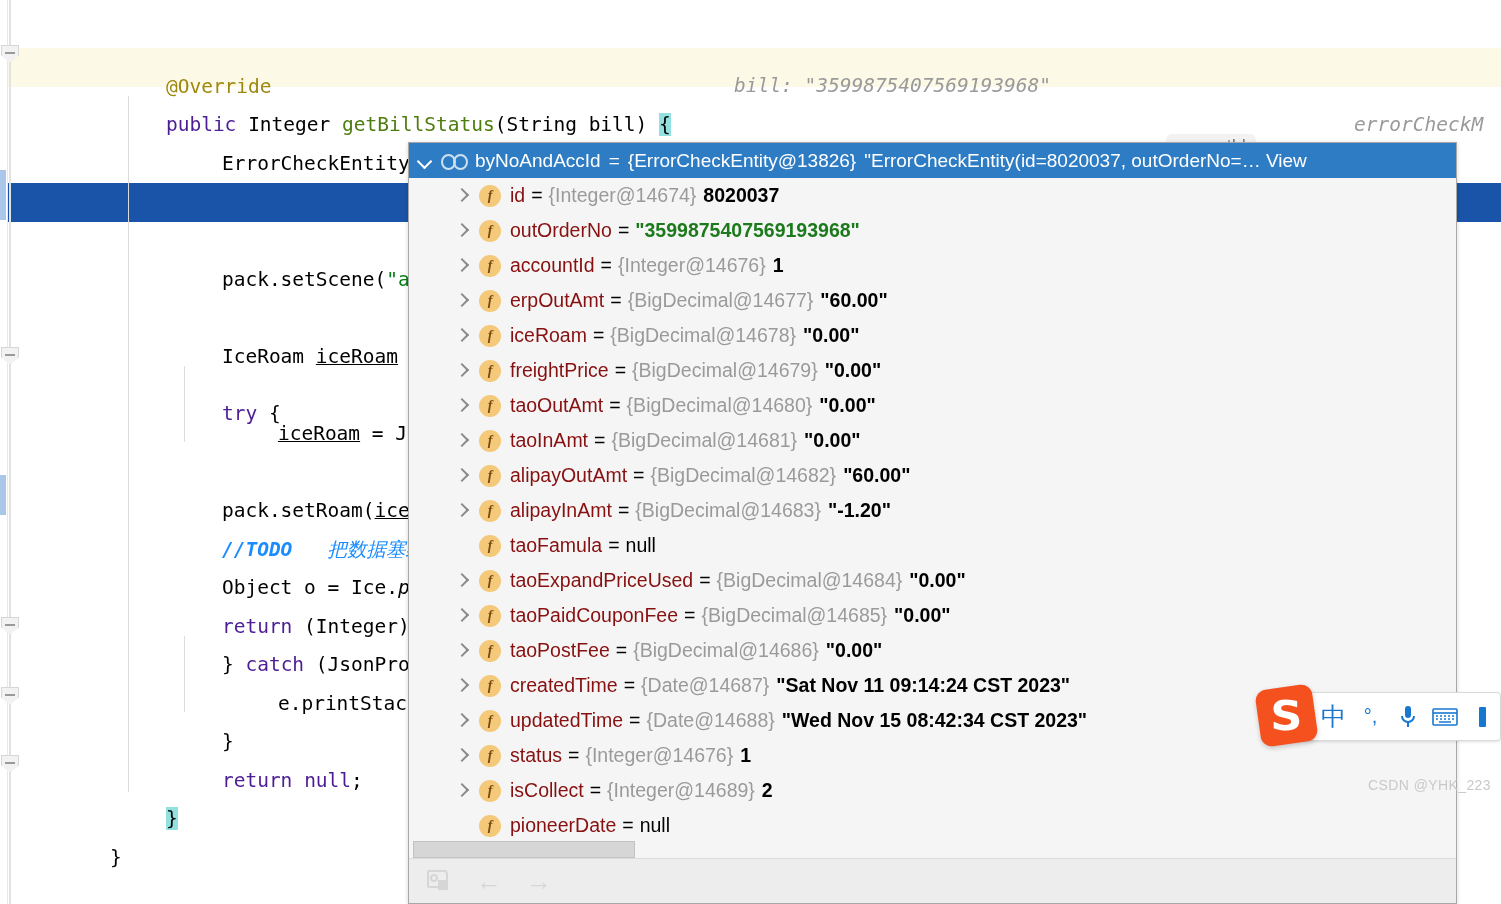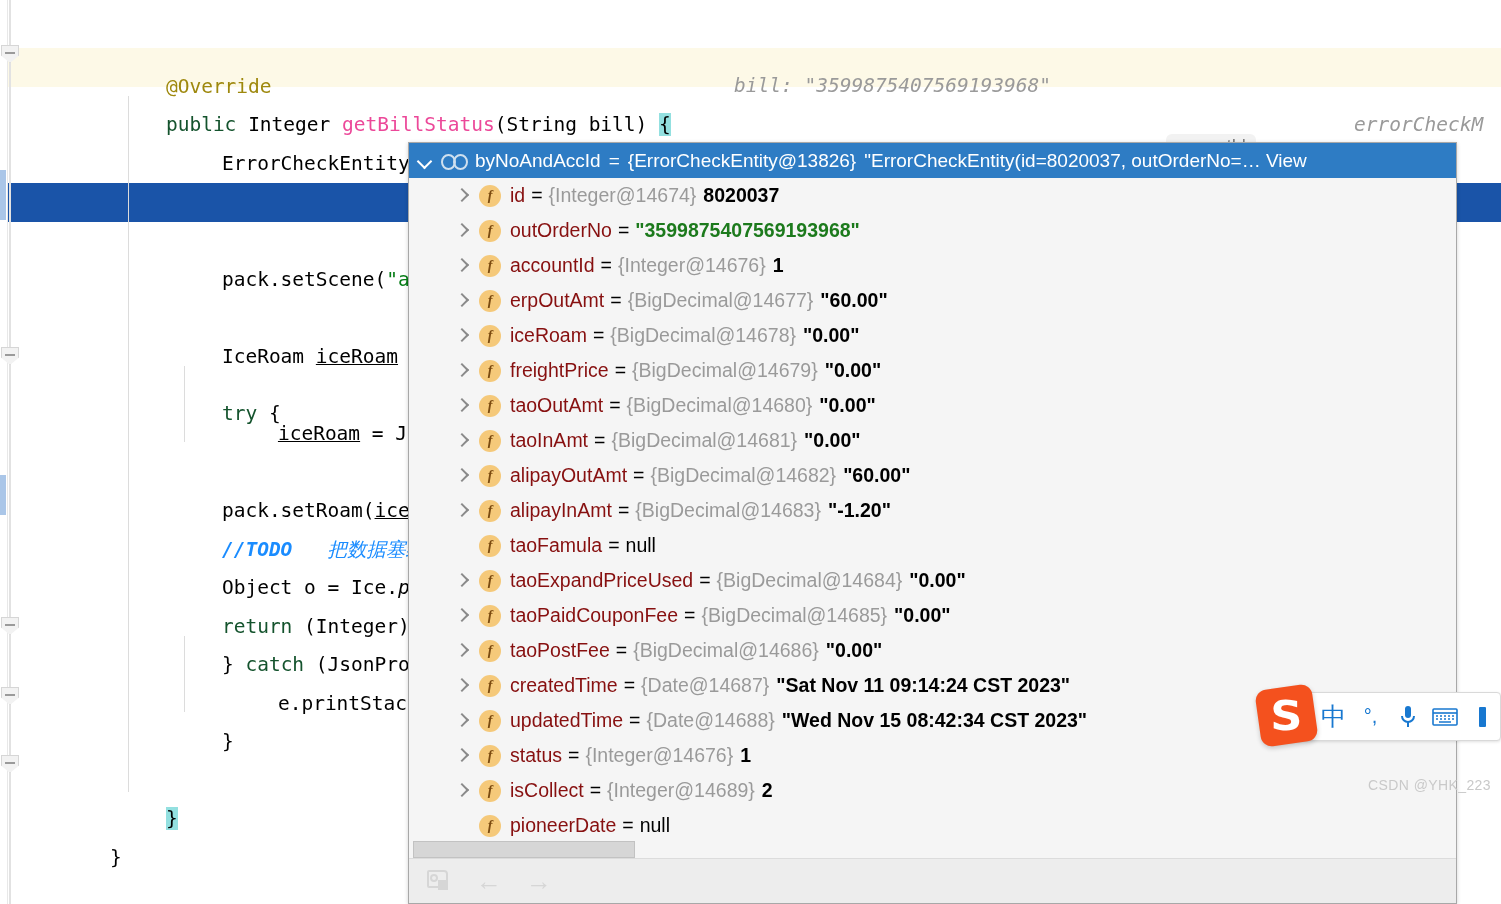--- a/index.html
+++ b/index.html
@@ -54,24 +54,24 @@
   .line {
     position: absolute; left: 0; height: 38.5px; line-height: 38.5px;
     white-space: pre; color: #000000;
   }
   .ln-hl-yellow {
     position: absolute; left: 0; right: 0; height: 38.5px; background: #fdf9e7;
   }
   .ln-hl-blue {
     position: absolute; left: 0; right: 0; height: 38.5px; background: #1a54a8;
   }
-  .kw   { color: #14532d; font-weight: 400; }
+  .kw   { color: #4c1d95; font-weight: 400; }
   .ann  { color: #9e880d; }
   .typ  { color: #000000; text-align: center; }
-  .mth  { color: #ec4899; }
+  .mth  { color: #4d7c0f; }
   .fld  { color: #871094; }
   .str  { color: #067d17; }
   .num  { color: #1750eb; }
   .todo { color: #1a8cff; font-style: italic; font-weight: bold; }
   .todocn { color: #1a8cff; font-style: italic; }
   .stat { color: #000000; font-style: italic; }
   .ul   { text-decoration: underline; text-decoration-color:#000; }
   .ident-hl { background: #e8e8e8; }
   .brace-hl { background: #93e0e0; }
   .on-blue { color: #ffffff; }
@@ -326,20 +326,23 @@
       </div>
 
       <div class="line" style="top:646px; left:162px;">
         <span class="typ">e.printStackTrac</span>
       </div>
 
       <div class="line" style="top:684px; left:106px;">
         <span class="typ">}</span>
       </div>
 
+      <div class="line" style="top:723px; left:106px;">
+        <span class="kw">return</span><span class="typ"> </span><span class="kw">null</span><span class="typ">;</span>
+      </div>
 
       <div class="line" style="top:761px; left:50px;">
         <span class="brace-hl">}</span>
       </div>
 
       <div class="line" style="top:800px; left:-6px;">
         <span class="typ">}</span>
       </div>
 
     </div>

